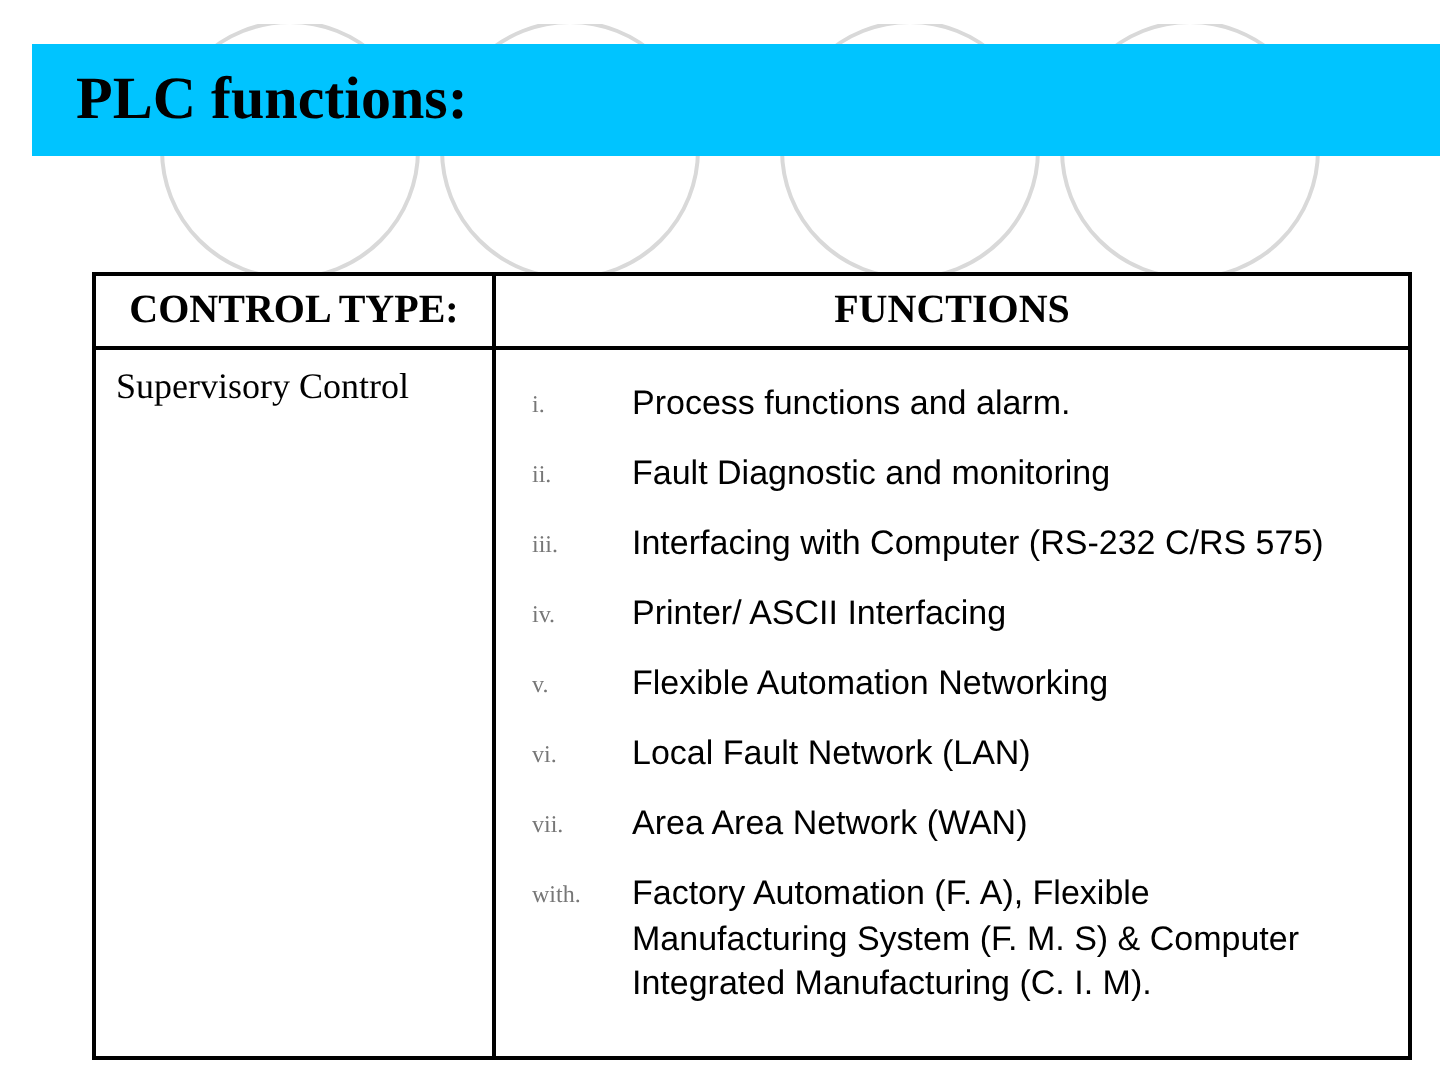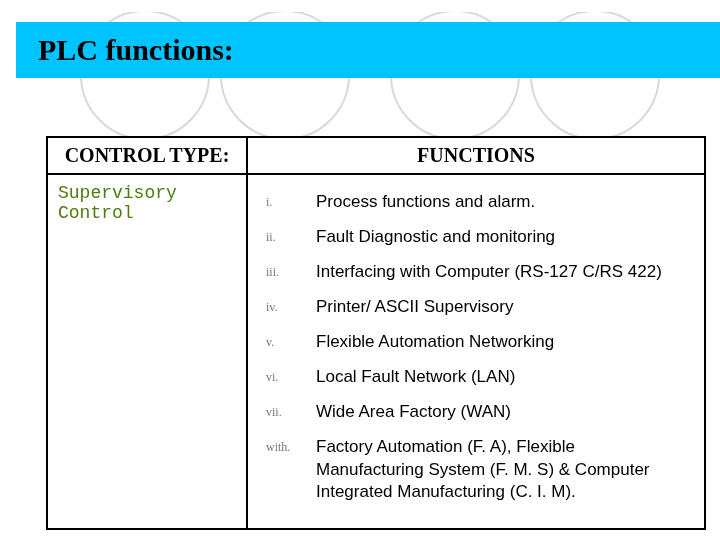--- a/index.html
+++ b/index.html
@@ -48,23 +48,23 @@
     border: 2px solid #000;
     padding: 6px 4px;
   }
   table.plc td {
     border: 2px solid #000;
     vertical-align: top;
     padding: 8px 10px 16px 10px;
   }
   .col-type { width: 200px; }
   .type-cell {
-    font-family: Liberation Mono, monospace;
+    font-family: Liberation Serif, serif;
     font-size: 18px;
-    color: #4d7c0f;
+    color: #000000;
     padding-top: 30px;
   }
   .func-cell { font-family: Arial, sans-serif; font-size: 17px; line-height: 1.35; }
   ol.func-list { list-style: none; padding: 0; margin: 0; }
   ol.func-list li { display: flex; align-items: flex-start; margin-bottom: 4px; }
   ol.func-list .num {
     min-width: 42px;
     font-size: 12px;
     color: #777;
     font-family: "Times New Roman", serif;
@@ -103,37 +103,37 @@
               <li>
                   <span class="num">i.</span>
                   <span class="txt">Process functions and alarm.</span>
                 </li>
               <li>
                   <span class="num">ii.</span>
                   <span class="txt">Fault Diagnostic and monitoring</span>
                 </li>
               <li>
                   <span class="num">iii.</span>
-                  <span class="txt">Interfacing with Computer (RS-127 C/RS 422)</span>
+                  <span class="txt">Interfacing with Computer (RS-232 C/RS 575)</span>
                 </li>
               <li>
                   <span class="num">iv.</span>
-                  <span class="txt">Printer/ ASCII Supervisory</span>
+                  <span class="txt">Printer/ ASCII Interfacing</span>
                 </li>
               <li>
                   <span class="num">v.</span>
                   <span class="txt">Flexible Automation Networking</span>
                 </li>
               <li>
                   <span class="num">vi.</span>
                   <span class="txt">Local Fault Network (LAN)</span>
                 </li>
               <li>
                   <span class="num">vii.</span>
-                  <span class="txt">Wide Area Factory (WAN)</span>
+                  <span class="txt">Area Area Network (WAN)</span>
                 </li>
               <li>
                   <span class="num">with.</span>
                   <span class="txt">Factory Automation (F. A), Flexible Manufacturing System (F. M. S) &amp; Computer Integrated Manufacturing (C. I. M).</span>
                 </li>
             </ol>
           </td>
         </tr>
       </tbody>
     </table>

